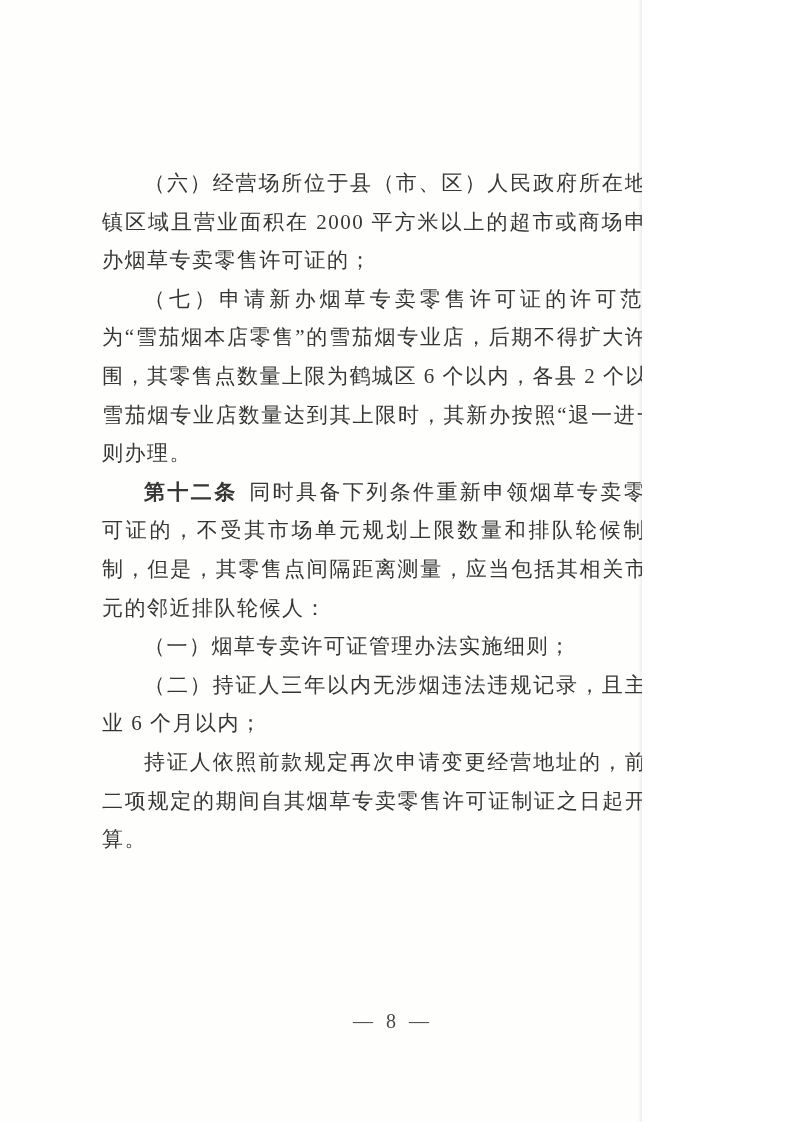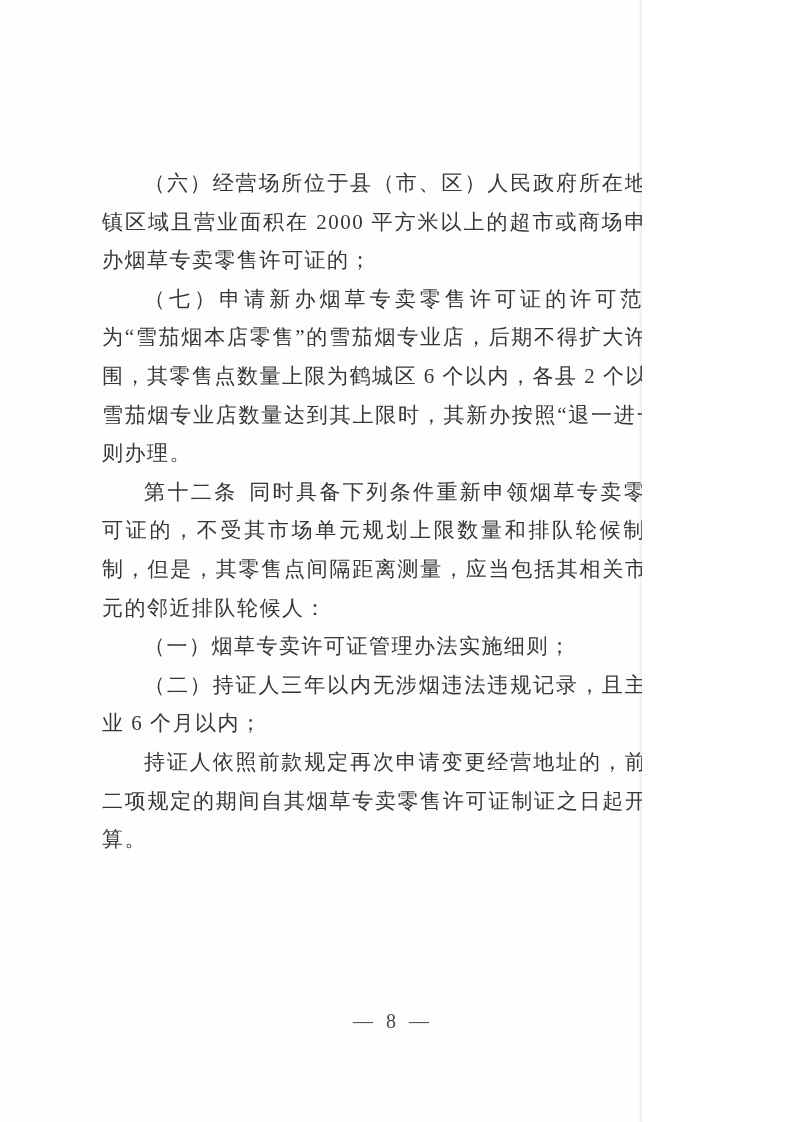--- a/index.html
+++ b/index.html
@@ -35,21 +35,21 @@
     text-align: justify;
     text-justify: inter-ideograph;
     letter-spacing: 1.5px;
   }
   .content p {
     margin: 0;
     padding: 0;
     text-indent: 2em;
   }
   .lead {
-    font-weight: normal;
+    font-weight: bold;
     margin-right: 0.55em;
     margin-top: 28px;
   }
   .footer {
     position: absolute;
     top: 1006px;
     left: 0;
     width: 786px;
     text-align: center;
     color: #4a4a4a;

